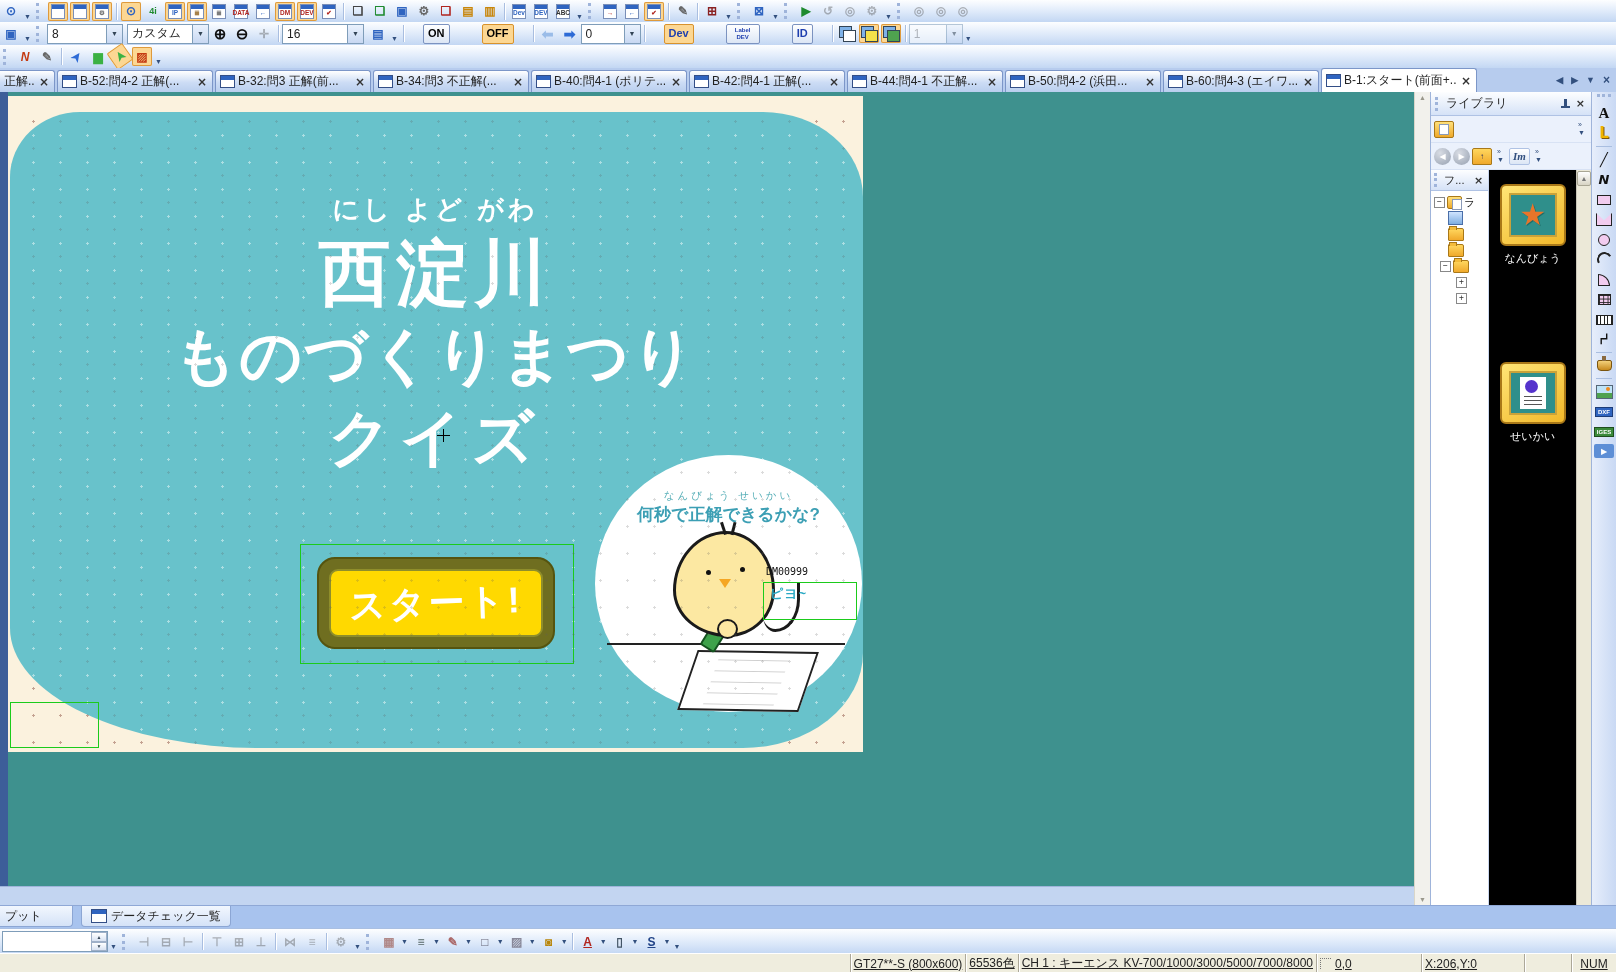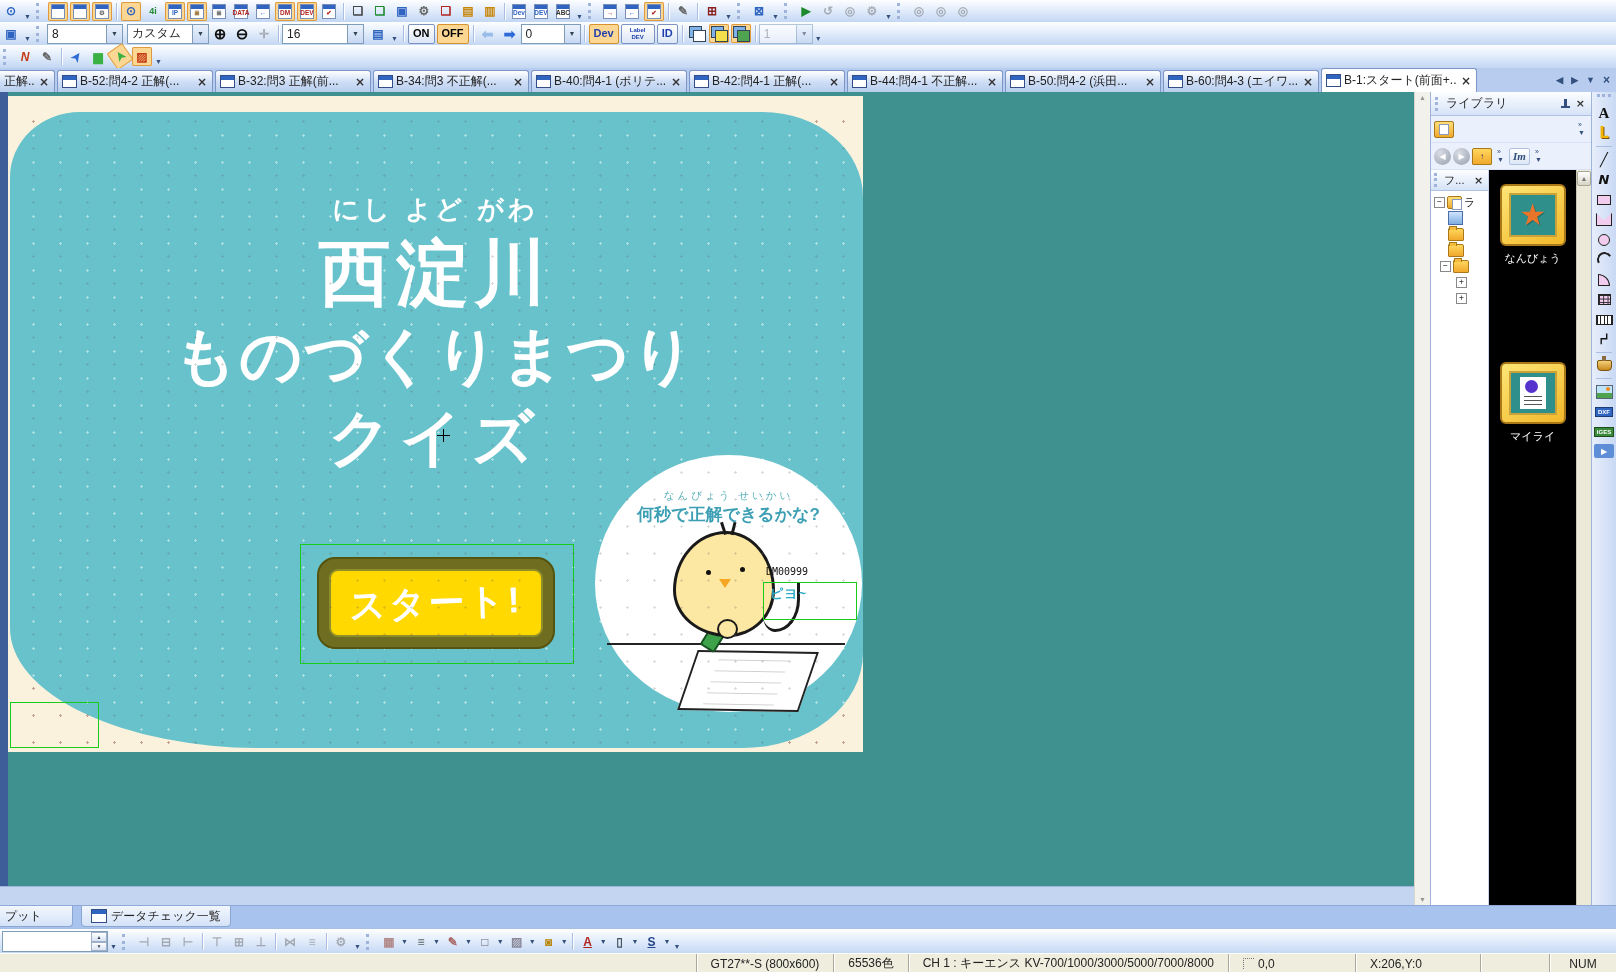--- a/index.html
+++ b/index.html
@@ -27,21 +27,21 @@
   .mini{width:11px;height:17px;display:inline-flex;align-items:flex-end;justify-content:center;
         font-size:7px;color:#33507E;flex:none;}
   .combo{display:inline-flex;align-items:center;height:18px;background:#fff;
          border:1px solid #7F9DB9;font-size:12px;flex:none;}
   .combo .cv{padding:0 4px;flex:1;white-space:nowrap;overflow:hidden;}
   .combo .da{width:15px;height:100%;margin-left:auto;border-left:1px solid #7F9DB9;
          background:linear-gradient(#EAF2FD,#C8D8F2);display:flex;align-items:center;
          justify-content:center;font-size:7px;color:#345;}
   .xbtn{display:inline-flex;align-items:center;justify-content:center;height:18px;padding:0 4px;
         border:1px solid #7C93C0;border-radius:2px;background:linear-gradient(#FFFFFF,#DCE6F5);
-        font:bold 11px/1 "Liberation Sans",sans-serif;color:#1F3FAE;margin:0 1px;flex:none;}
+        font:bold 11px/1 "Liberation Sans",sans-serif;color:#1F3FAE;margin:0 16px;flex:none;}
   .xbtn.sel{background:#FCD793;border-color:#D8922C;color:#000;}
   .lyr{position:relative;width:20px;height:19px;margin:0 1px;border-radius:2px;flex:none;}
   .lyr i{position:absolute;width:11px;height:10px;border:1px solid #345;}
   .lyr i:first-child{left:2px;top:2px;background:#7FB2E8;}
   .lyr i:last-child{left:6px;top:6px;background:var(--fc,#fff);}
   .lyr.sel{background:#FCD793;box-shadow:inset 0 0 0 1px #DE9A3C;}
   
   .tabbar{position:absolute;top:68px;left:0;right:0;height:24px;display:flex;align-items:flex-end;
           background:#B7CCEE;border-bottom:1px solid #8FA8D6;}
   .tab{display:flex;align-items:center;gap:3px;height:21px;width:146px;flex:none;
@@ -200,21 +200,21 @@
         background:linear-gradient(180deg,#FDFEFF,#E3EDFB 45%,#C3D7F3);border-top:1px solid #A9BFE2;}
   .spin{width:104px;height:19px;background:#fff;border:1px solid #7F9DB9;display:flex;margin-left:2px;}
   .spin .ud{margin-left:auto;width:16px;display:flex;flex-direction:column;}
   .spin .ud b{flex:1;background:linear-gradient(#FFF,#D8E2F2);border:1px solid #9FB0C8;font-size:5px;
         display:flex;align-items:center;justify-content:center;color:#345;}
   .dd{display:flex;align-items:center;margin:0 1px;}
   .dd .da2{font-size:7px;color:#33507E;margin-left:1px;}
   .und::after{text-decoration:underline;}
   .status{position:absolute;top:953px;left:0;right:0;height:19px;background:#EFEDDE;border-top:1px solid #FFF;
         display:flex;align-items:stretch;font-size:12px;color:#222;}
-  .sfield{display:flex;align-items:center;padding:0 14px;white-space:nowrap;}
+  .sfield{display:flex;align-items:center;padding:0 3px;white-space:nowrap;text-decoration:underline;}
   .ssep{width:1px;background:#ACA899;box-shadow:1px 0 0 #FFF;}
   .originico{width:10px;height:10px;border-left:1px dotted #777;border-top:1px dotted #777;margin-right:4px;}
   .sgrow{flex:1;}
 </style>
 </head>
 <body>
 
 <div class="app">
 
   <div class="tb row1">
@@ -513,21 +513,21 @@
                 </div>
             </div>
             <div class="tlabel">なんびょう</div>
           </div>
           <div class="thumb">
             <div class="ticon">
               <div class="inner">
                   <div class="card"></div>
                 </div>
             </div>
-            <div class="tlabel">マイライ</div>
+            <div class="tlabel">せいかい</div>
           </div>
         </div>
         <div class="tscroll">
           <span class="tsbtn">▲</span>
         </div>
       </div>
     </div>
 
     <div class="vtools">
       <span class="hgrip"></span>

